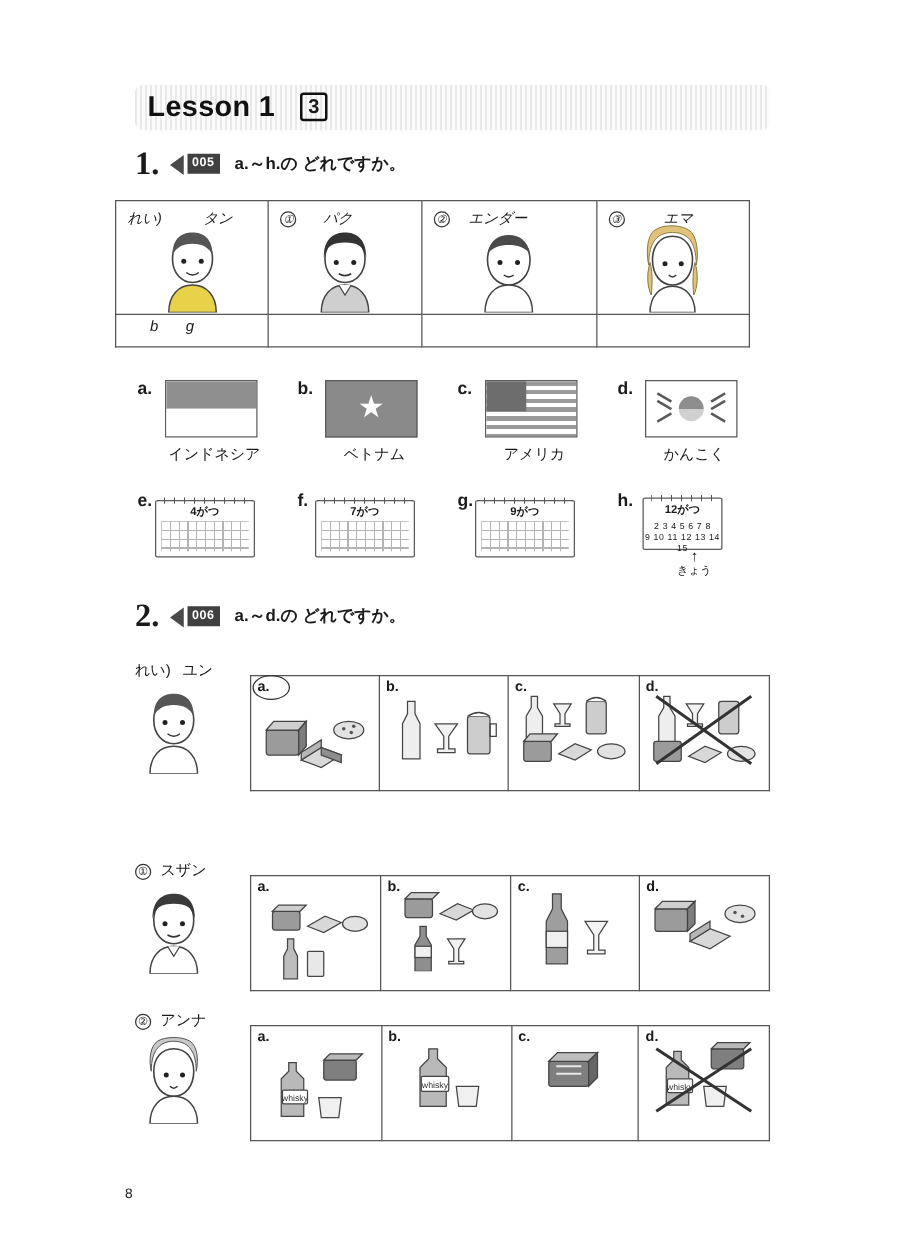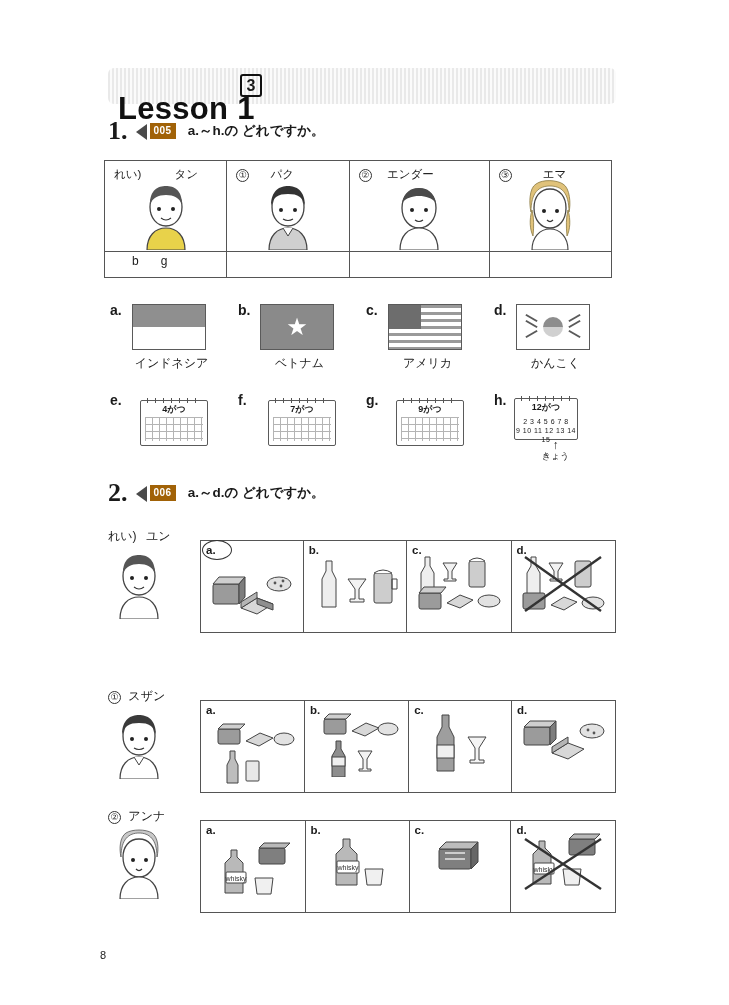--- a/index.html
+++ b/index.html
@@ -23,25 +23,24 @@
   .lesson-band {
     position: absolute;
     left: 108px; top: 68px;
     width: 508px; height: 36px;
     background: repeating-linear-gradient(90deg, #e9e9e9 0px, #e9e9e9 2px, #fbfbfb 2px, #fbfbfb 4px);
     border-radius: 6px 6px 6px 6px;
   }
   .lesson-title {
     position: absolute;
     left: 118px; top: 72px;
-    font-size: 31px;
+    font-size: 23px;
     font-weight: bold;
     letter-spacing: .3px;
     color: #111;
-    margin-top: 19px;
   }
   .lesson-num-box {
     position: absolute;
     left: 240px; top: 74px;
     width: 22px; height: 23px;
     border: 2px solid #111;
     border-radius: 3px;
     font-size: 16px;
     font-weight: bold;
     text-align: center;
@@ -69,39 +68,40 @@
   }
   .audio .spk {
     position: absolute;
     left: 0; top: 1px;
     width: 0; height: 0;
     border-top: 8px solid transparent;
     border-bottom: 8px solid transparent;
     border-right: 11px solid #4a4a4a;
   }
   .audio .track {
-    background: #a16207;
+    background: #404040;
     color: #fff;
     font-size: 10px;
     font-weight: bold;
     padding: 2px 4px 2px 4px;
     letter-spacing: .5px;
     line-height: 12px;
   }
   .sec .q {
     font-size: 13.5px;
     font-weight: bold;
     margin-left: 6px;
   }
   
   .tbl1 {
     position: absolute;
-    left: 104px; top: 160px;
+    left: 92px; top: 160px;
     width: 508px;
     border-collapse: collapse;
+    font-style: italic;
   }
   .tbl1 td {
     border: 1px solid #555;
     vertical-align: top;
   }
   .tbl1 .cell-head {
     font-size: 11.5px;
     padding: 5px 6px 0 8px;
     height: 18px;
   }
@@ -172,25 +172,25 @@
   .flag.korea .circ {
     position:absolute; left:50%; top:50%; transform:translate(-50%,-50%);
     width:20px; height:20px; border-radius:50%;
     background: linear-gradient(180deg,#8d8d8d 0 50%, #d0d0d0 50% 100%);
   }
   .flag.korea .bar {
     position:absolute; width:13px; height:2px; background:#5a5a5a;
   }
   
   .cal {
-    width: 68px; height: 46px;
+    width: 80px; height: 46px;
     border: 1px solid #5a5a5a;
     background: #fff;
     position: relative;
-    margin-left: 32px;
+    margin-left: 16px;
     border-radius: 2px;
   }
   .cal .mon {
     font-size: 9px; text-align: center; padding-top: 2px; font-weight: bold;
   }
   .cal .grid {
     position: absolute; left: 4px; right: 4px; top: 16px; bottom: 4px;
     background:
       repeating-linear-gradient(180deg, #777 0 1px, transparent 1px 7px),
       repeating-linear-gradient(90deg, #777 0 1px, transparent 1px 7px);

